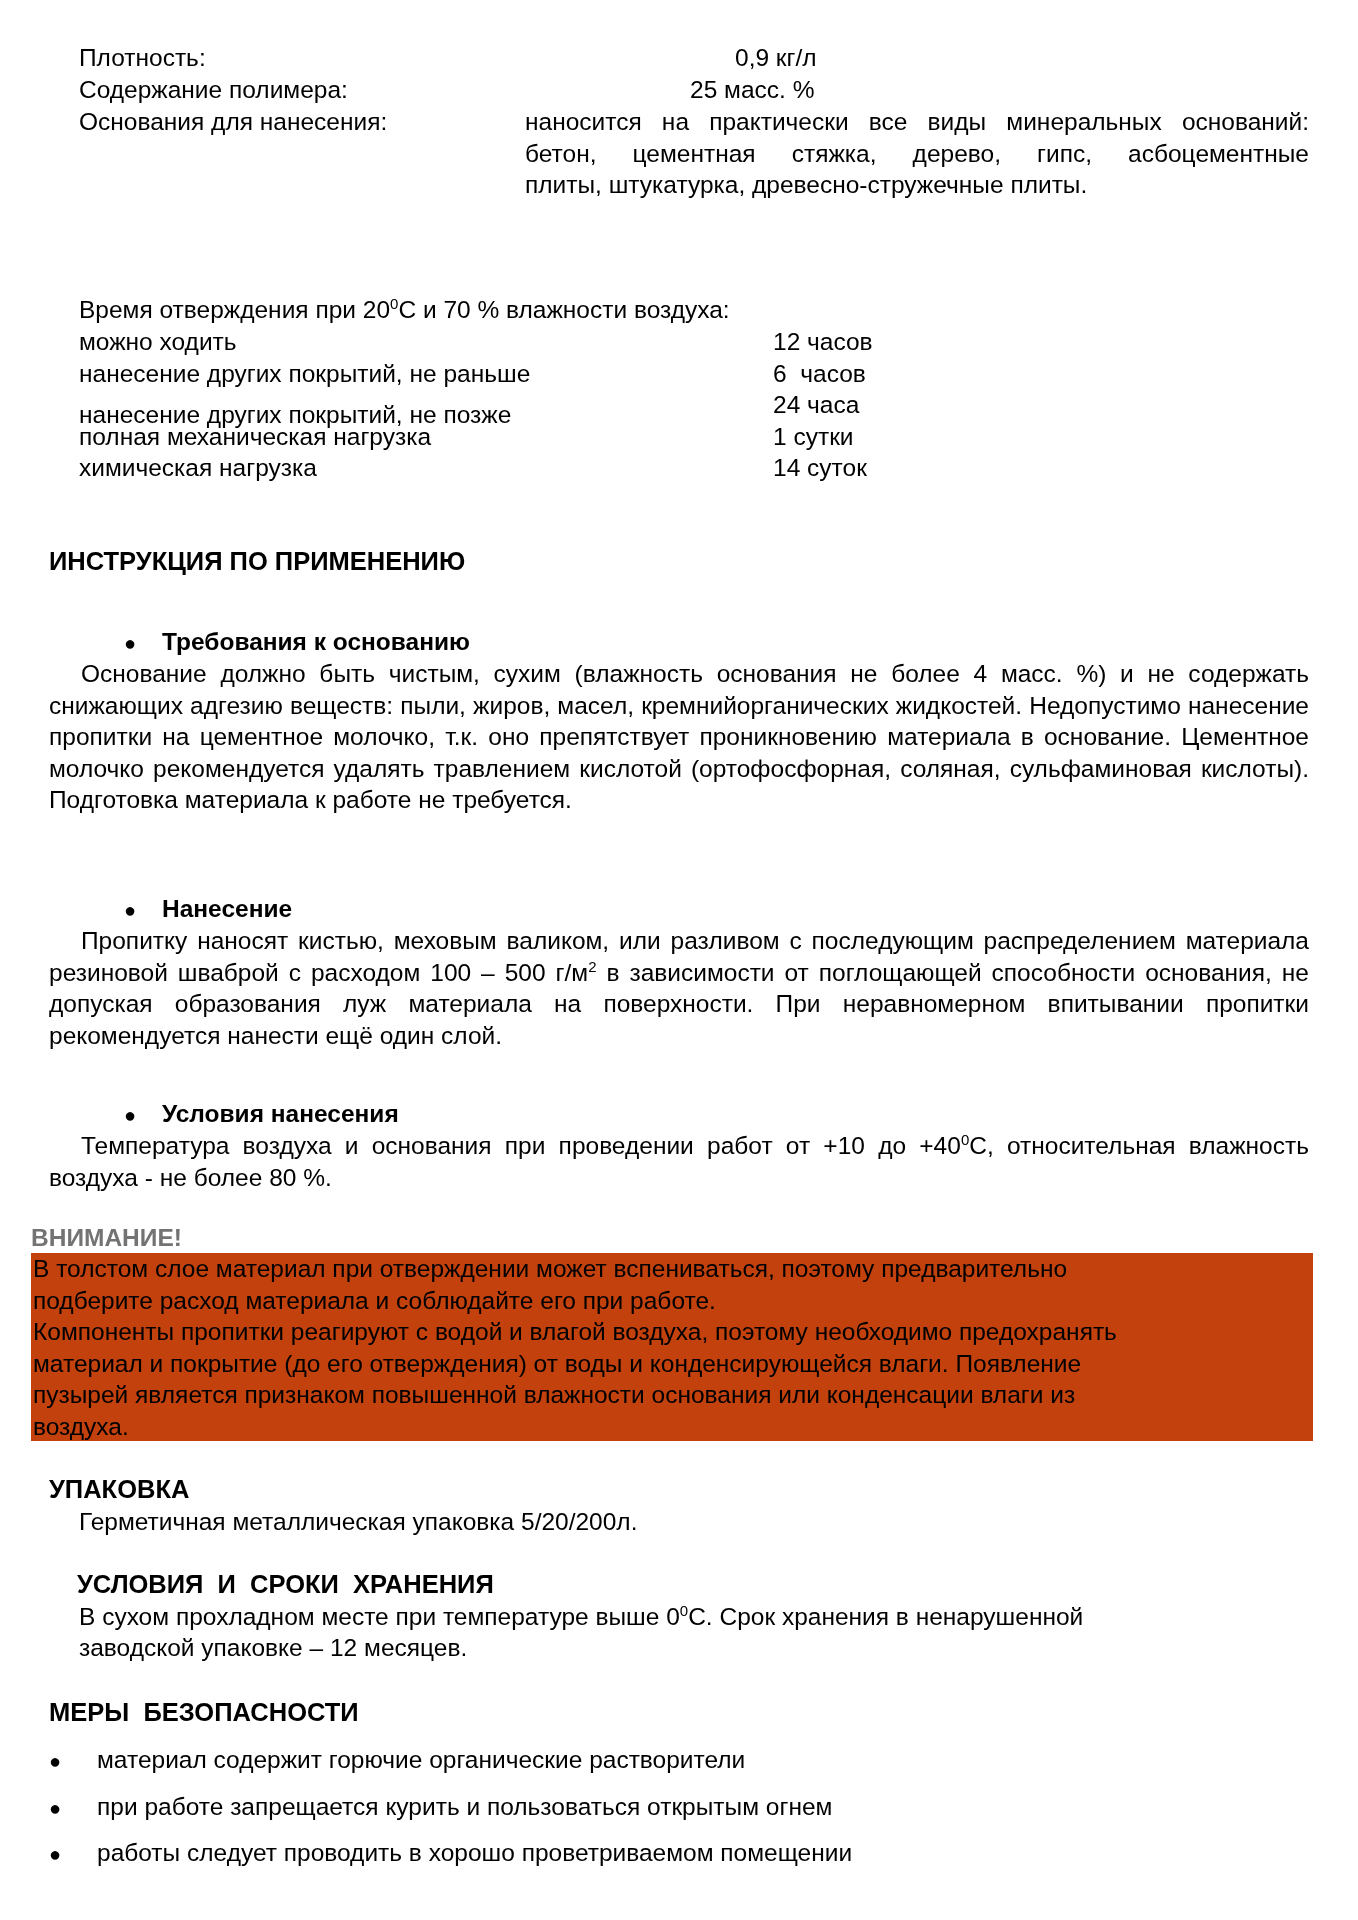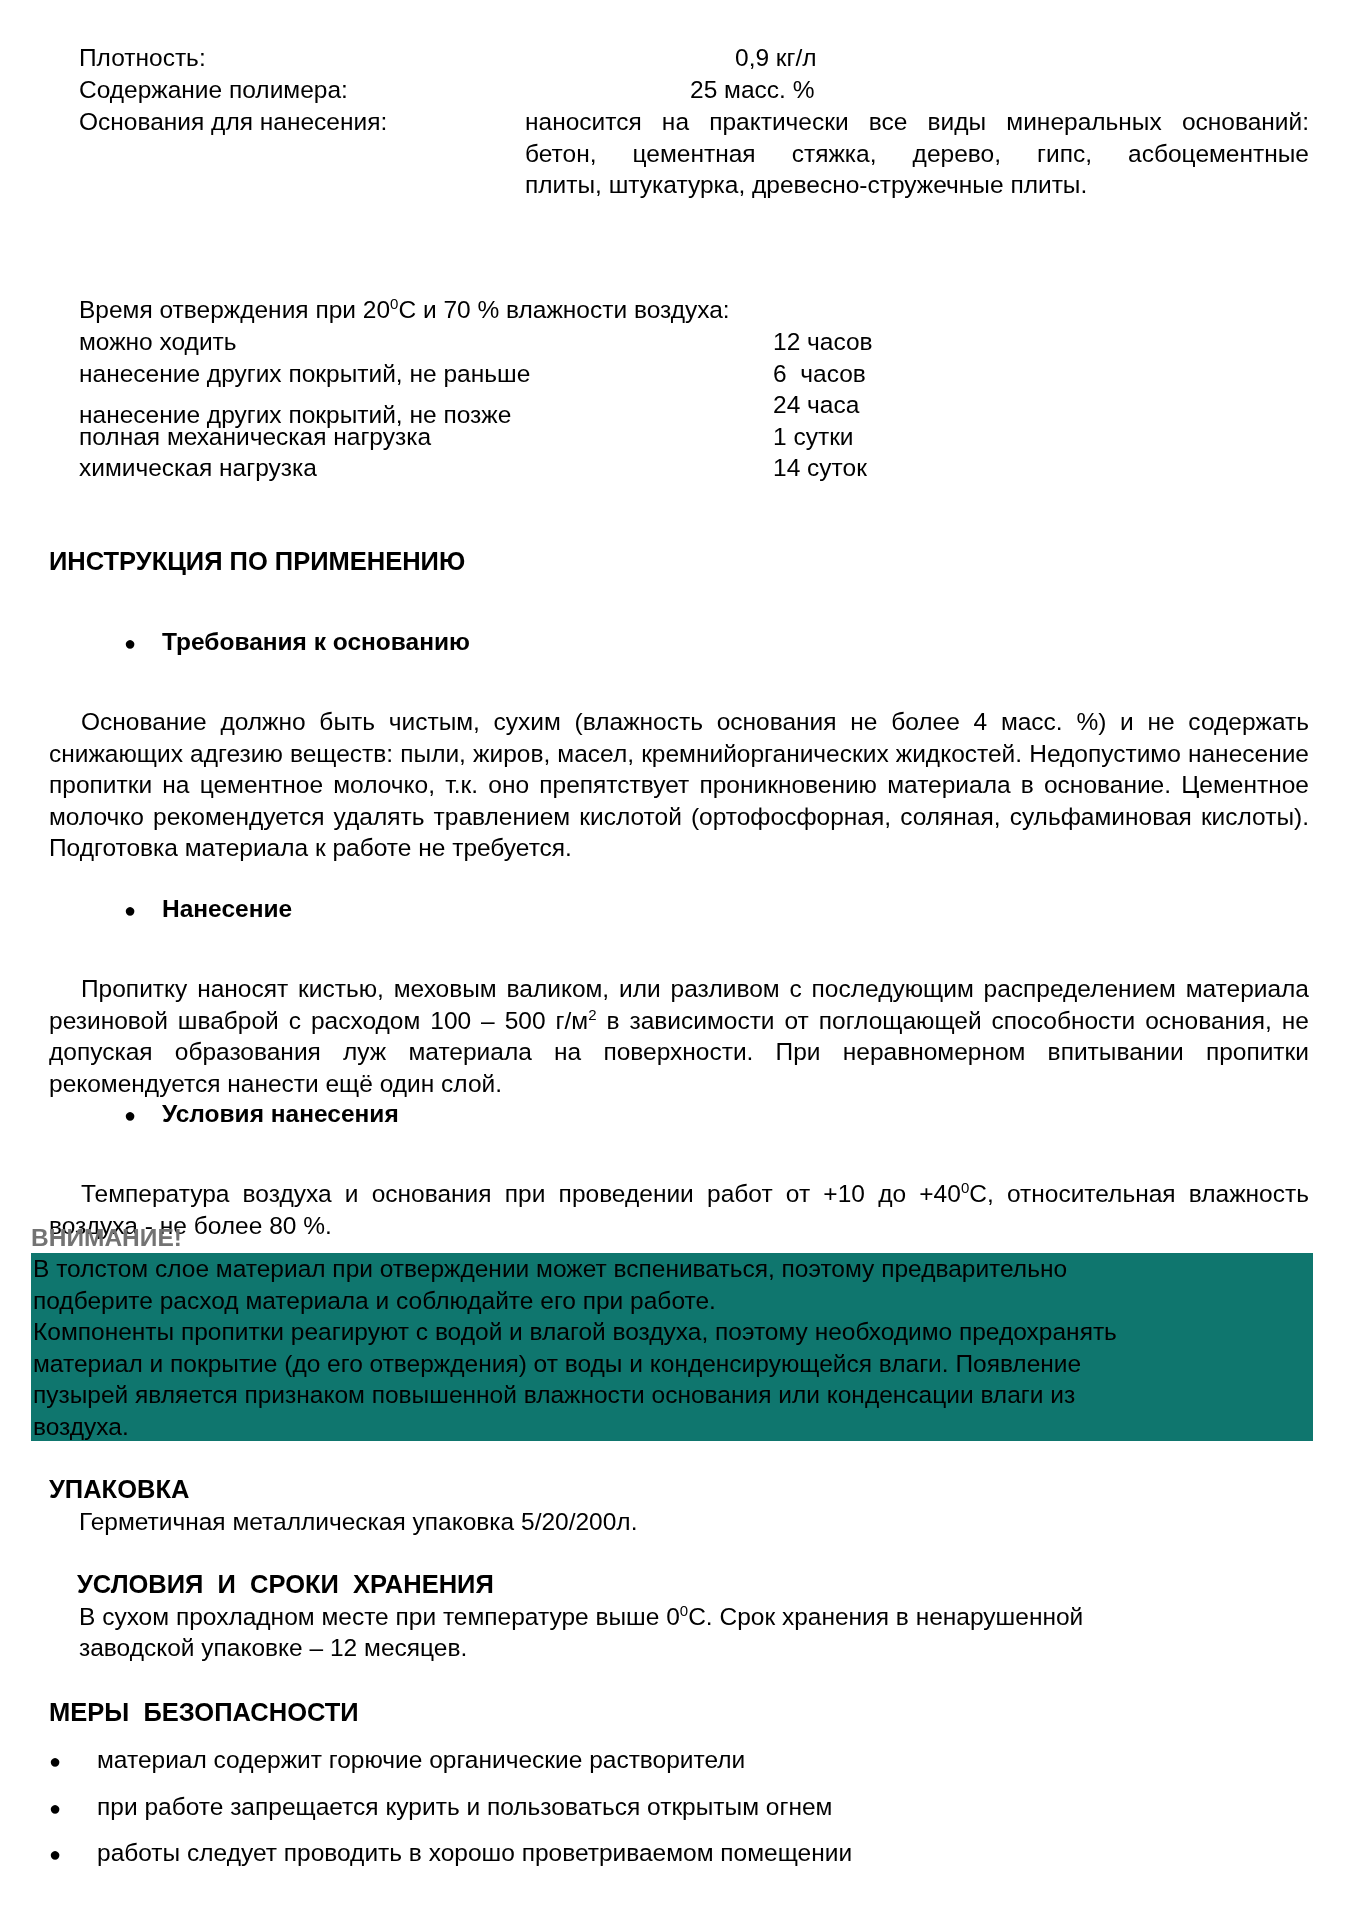--- a/index.html
+++ b/index.html
@@ -5,27 +5,27 @@
   html, body { margin: 0; padding: 0; background: #ffffff; }
   body {
     width: 1358px; height: 1920px; position: relative; overflow: hidden;
     font-family: "Liberation Sans", "DejaVu Sans", sans-serif;
     color: #000; font-size: 24.5px; line-height: 31.5px;
   }
   .abs { position: absolute; }
   .row { position: absolute; left: 49px; white-space: nowrap; margin-left: 30px; }
   .val { position: absolute; white-space: nowrap; }
   .just { position: absolute; left: 49px; width: 1260px; text-align: justify; text-align-last: left; }
-  .just-indent { text-indent: 32px; margin-top: 48px; }
+  .just-indent { text-indent: 32px; }
   .h2 { position: absolute; left: 49px; font-weight: bold; font-size: 25.5px; white-space: nowrap; }
   .sub { position: absolute; left: 124px; font-weight: bold; white-space: nowrap; }
   .sub .dot { display: inline-block; width: 38px; font-size: 20px; }
   sup { font-size: 15px; line-height: 0; vertical-align: 9px; }
   .warn-title { position: absolute; left: 31px; top: 1222px; color: #737373; font-weight: bold; font-size: 24.5px; }
-  .warn-box { position: absolute; left: 31px; top: 1253px; width: 1282px; height: 188px; background: #0f766e; }
+  .warn-box { position: absolute; left: 31px; top: 1253px; width: 1282px; height: 188px; background: #c2410c; }
   .warn-box p { margin: 0; padding-left: 2px; white-space: nowrap; }
   .bullet { position: absolute; left: 49px; white-space: nowrap; }
   .bullet .dot { display: inline-block; width: 48px; font-size: 20px; }
 </style>
 </head>
 <body>
 
 <div class="row" style="top:42px;">Плотность:</div>
 <div class="val" style="left:690px; top:42px;margin-left:45px;">0,9 кг/л</div>
 

